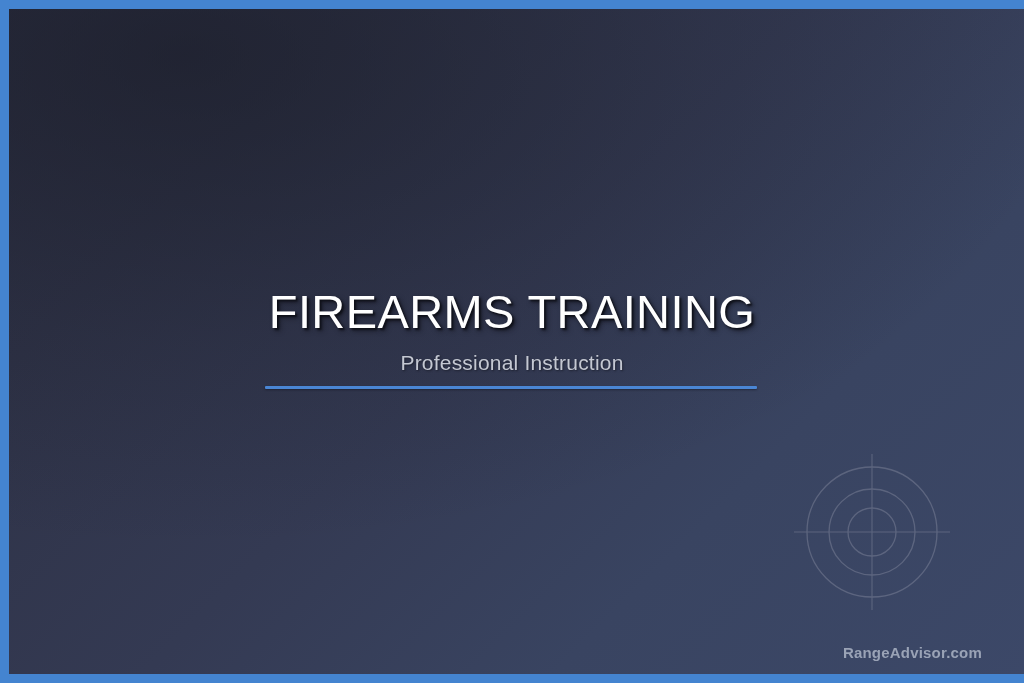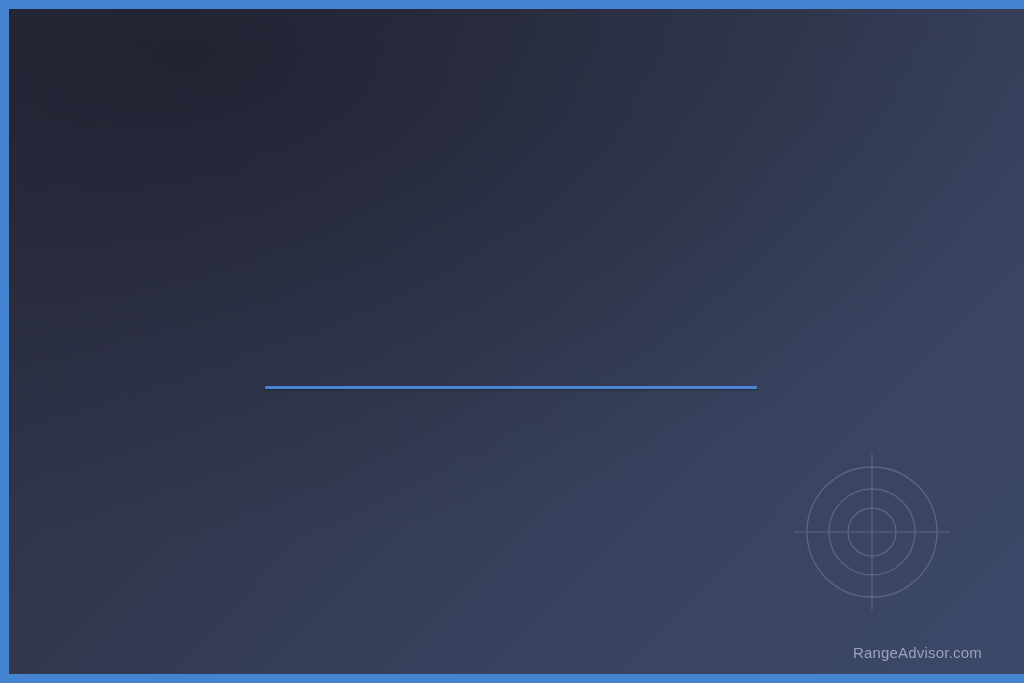--- a/index.html
+++ b/index.html
@@ -114,21 +114,21 @@
     height: 106px;
   }
   .logo svg { display: block; }
 
   
   .footer-url {
     position: absolute;
     right: 42px;
     bottom: 22px;
     font-size: 15px;
-    font-weight: 400;
+    font-weight: 700;
     color: #9aa3b6;
     letter-spacing: 0.2px;
   }
 </style>
 </head>
 <body>
 
 <div id="slide">
 
   <div class="bg-gradient"></div>
@@ -146,20 +146,22 @@
         <circle cx="80" cy="80" r="24"></circle>
       </g>
       <g stroke="#e4e1ea" stroke-width="1.1">
         <line x1="80" y1="2" x2="80" y2="158"></line>
         <line x1="2" y1="80" x2="158" y2="80"></line>
       </g>
     </svg>
   </div>
 
   <div class="title-block">
+    <h1 class="slide-title">FIREARMS TRAINING</h1>
+    <p class="slide-subtitle">Professional Instruction</p>
   </div>
 
   <div class="accent-rule"></div>
 
 
   <div class="footer-url">RangeAdvisor.com</div>
 
 </div>
 
 </body></html>

